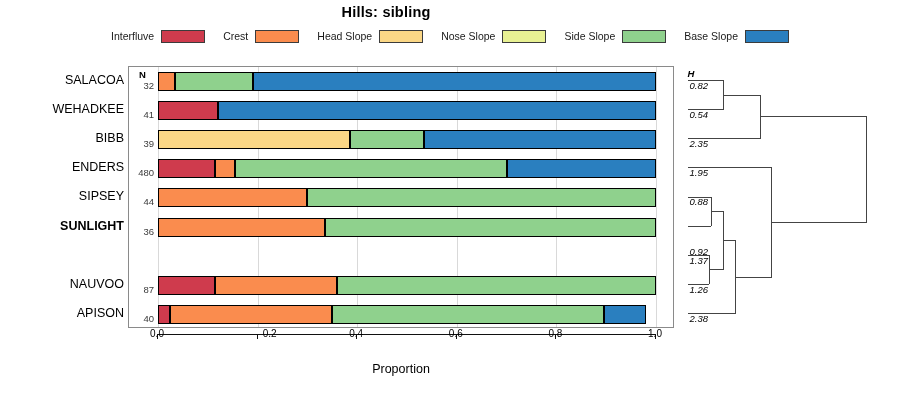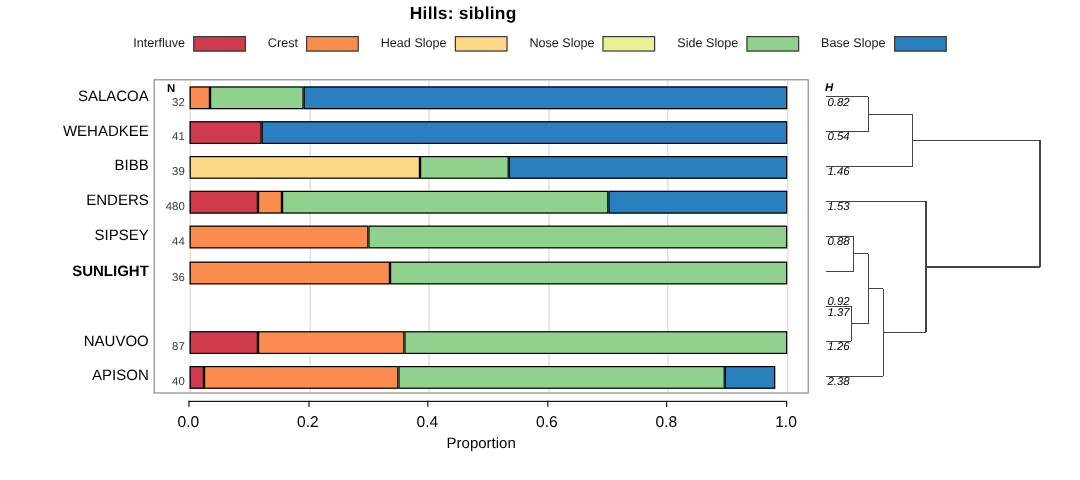--- a/index.html
+++ b/index.html
@@ -70,22 +70,22 @@
     font-size:12.5px;color:#000;white-space:nowrap;
   }
   .ycat.bold{font-weight:bold;}
   #ylabels{position:absolute;left:0px;top:66px;width:124px;height:262px;}
 
   
   #xaxis{position:absolute;left:128px;top:328px;width:546px;height:40px;}
   .xline{position:absolute;left:26px;right:19px;top:6px;height:1px;background:#111;}
   .xtick{position:absolute;top:6px;width:1px;height:5px;background:#111;}
   .xticklabel{
-    position:absolute;top:16px;width:40px;margin-left:-20px;text-align:center;
-    font-size:13px;color:#000;
+    position:absolute;top:0;width:40px;margin-left:-20px;text-align:center;
+    font-size:10px;color:#000;
   }
   .xtitle{
     position:absolute;left:128px;top:362px;width:546px;text-align:center;
     font-size:12.5px;color:#000;
   }
 
   
   #dendro{position:absolute;left:676px;top:66px;width:222px;height:262px;}
   #dendro svg{display:block;}
 </style>
@@ -206,21 +206,21 @@
         </div>
       </div>
       <div style="position: absolute; left: 529px; top: 0px; width: 15px; height: 262px;"></div>
     </div>
 
   <div id="xaxis">
       <div class="xline" style="left: 29px; width: 498px; right: auto;"></div>
       <div class="xtick" style="left: 29px;"></div>
       <div class="xticklabel" style="left: 29px;">0.0</div>
       <div class="xtick" style="left: 128.6px;"></div>
-      <div class="xticklabel" style="left: 128.6px;">0.2</div>
+      <div class="xticklabel" style="left: 128.6px; text-align: right;">0.2</div>
       <div class="xtick" style="left: 228.2px;"></div>
       <div class="xticklabel" style="left: 228.2px;">0.4</div>
       <div class="xtick" style="left: 327.8px;"></div>
       <div class="xticklabel" style="left: 327.8px; text-align: center;">0.6</div>
       <div class="xtick" style="left: 427.4px;"></div>
       <div class="xticklabel" style="left: 427.4px;">0.8</div>
       <div class="xtick" style="left: 527px;"></div>
       <div class="xticklabel" style="left: 527px;">1.0</div>
     </div>
   <div class="xtitle">Proportion</div>
@@ -251,21 +251,21 @@
         <line x1="84.49473684210525" x2="190.6842105263158" y1="50.94444444444444" y2="50.94444444444444" stroke="#444444" stroke-width="1" shape-rendering="crispEdges"></line>
         <line x1="95.72631578947367" x2="190.6842105263158" y1="156.47222222222223" y2="156.47222222222223" stroke="#444444" stroke-width="1" shape-rendering="crispEdges"></line>
         <line x1="190.6842105263158" x2="190.6842105263158" y1="50.94444444444444" y2="156.47222222222223" stroke="#444444" stroke-width="1" shape-rendering="crispEdges"></line>
       </svg>
     </div>
 
 <div style="position: absolute; left: 674px; top: 66px; width: 34px; height: 262px;">
       <div class="hheader" style="top: 2px;">H</div>
       <div class="hlabel" style="top: 14px;">0.82</div>
       <div class="hlabel" style="top: 43.1111px;">0.54</div>
-      <div class="hlabel" style="top: 72.2222px;">1.46</div>
-      <div class="hlabel" style="top: 101.333px;">1.53</div>
+      <div class="hlabel" style="top: 72.2222px;">2.35</div>
+      <div class="hlabel" style="top: 101.333px;">1.95</div>
       <div class="hlabel" style="top: 130.444px;">0.88</div>
       <div class="hlabel" style="top: 159.556px; margin-top: 20px;">0.92</div>
       <div class="hlabel" style="top: 188.667px;">1.37</div>
       <div class="hlabel" style="top: 217.778px;">1.26</div>
       <div class="hlabel" style="top: 246.889px;">2.38</div>
     </div>
   </div>
 
 </body></html>

